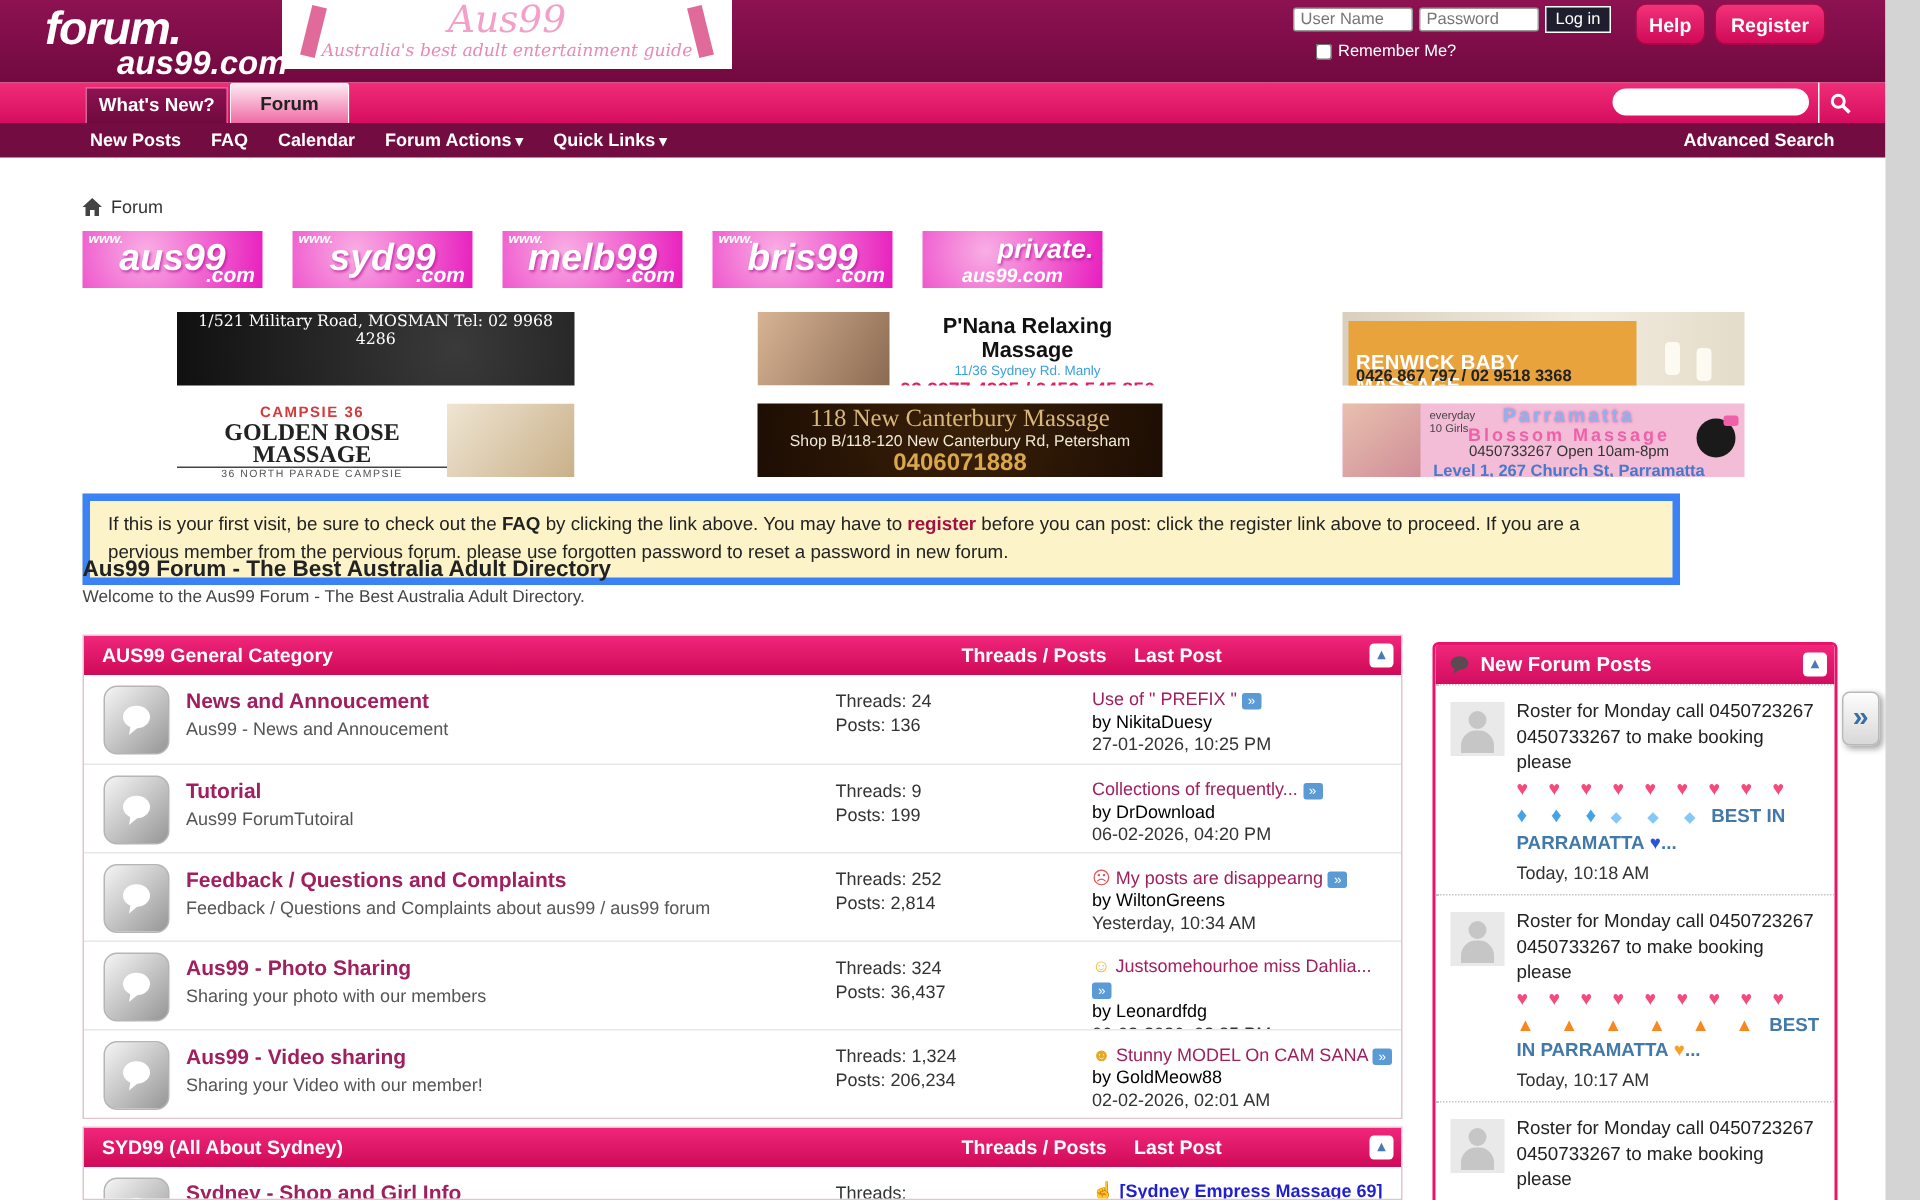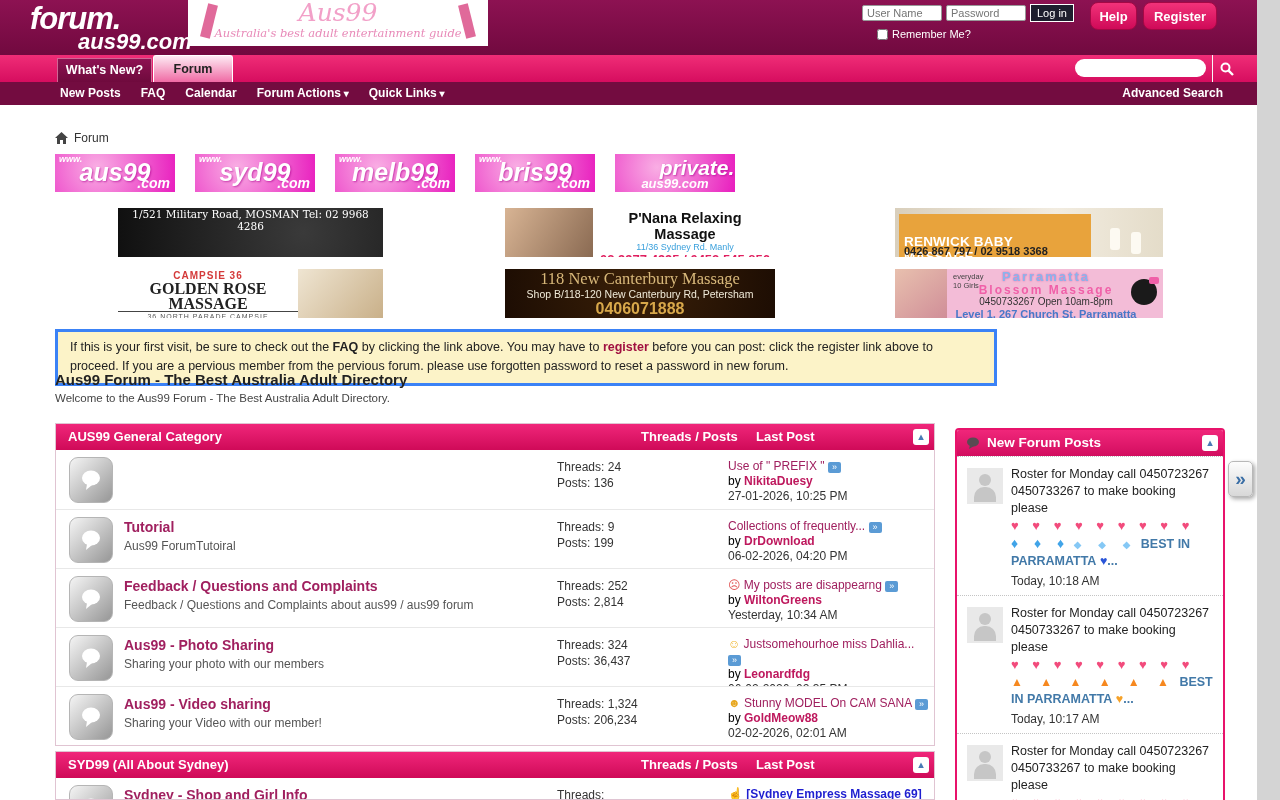--- a/index.html
+++ b/index.html
@@ -38,21 +38,21 @@
 
   
   .content { position:absolute; top:105px; left:0; width:1257px; height:695px; }
 
   .breadcrumb { position:absolute; left:55px; top:26px; font-size:12px; color:#333; display:flex; align-items:center; gap:6px; }
 
   .sbanner { position:absolute; top:49px; width:120px; height:38px; background:radial-gradient(circle at 35% 35%, #f9aee4, #e81dbe); overflow:hidden; cursor:pointer; }
   .sbanner .www { position:absolute; left:4px; top:0px; color:#fff; font-size:9px; font-weight:bold; font-style:italic; }
   .sbanner .nm { position:absolute; left:0; right:0; top:4px; text-align:center; color:#fff; font-size:25px; font-weight:bold; font-style:italic; text-shadow:1px 1px 2px rgba(170,0,140,.6); }
   .sbanner .cm { position:absolute; right:5px; bottom:1px; color:#fff; font-size:14px; font-weight:bold; font-style:italic; }
-  .sbanner.private .nm { font-size:21px; top:2px;padding-left:44px; }
+  .sbanner.private .nm { font-size:18px; top:2px;padding-left:44px; }
   .sbanner.private .cm { right:0; left:0; text-align:center; bottom:1px; font-size:13px; }
 
   .ad { position:absolute; height:49px; overflow:hidden; cursor:pointer; }
   .ad-exotic { left:118px; top:103px; width:265px; background:radial-gradient(circle at 70% 50%, #3a3a3a, #101010); color:#fff; text-align:center; }
   .ad-exotic .nm { font-family:"DejaVu Serif", serif; font-style:italic; font-size:22px; line-height:30px; }
   .ad-exotic .ad1 { font-family:"DejaVu Serif", serif; font-size:10.5px; }
   .ad-pnana { left:505px; top:103px; width:270px; background:#fff; }
   .ad-pnana .photo { position:absolute; left:0; top:0; width:88px; height:49px; background:linear-gradient(120deg,#d8b494,#8a6a52); }
   .ad-pnana .tx { position:absolute; left:92px; top:2px; width:176px; text-align:center; }
   .ad-pnana .nm { font-size:14.5px; font-weight:bold; color:#111; }
@@ -78,21 +78,21 @@
   .ad-blossom .photo { position:absolute; left:0; top:0; width:52px; height:49px; background:linear-gradient(140deg,#e8c0ae,#d08e98); }
   .ad-blossom .tag { position:absolute; left:58px; top:3px; font-size:7.5px; color:#444; line-height:9px; }
   .ad-blossom .tx { position:absolute; left:56px; top:0; width:190px; text-align:center; }
   .ad-blossom .nm1 { font-size:13px; font-weight:bold; color:#8ab4ec; text-shadow:0 0 2px #e060a8; letter-spacing:2px; }
   .ad-blossom .nm2 { font-size:12px; font-weight:bold; color:#f060a8; letter-spacing:2px; line-height:12px; }
   .ad-blossom .ph { font-size:10px; color:#333; line-height:12px; }
   .ad-blossom .ad1 { font-size:11px; font-weight:bold; color:#4878c8; line-height:12px; }
   .ad-blossom .logo { position:absolute; right:6px; top:10px; width:26px; height:26px; border-radius:50%; background:#1a1a1a; }
   .ad-blossom .logo::after { content:""; position:absolute; right:-2px; top:-2px; width:10px; height:7px; background:#f060a8; border-radius:2px; }
 
-  .notice { position:absolute; left:55px; top:224px; width:942px; background:#fcf3c8; border:3px solid #3b82f6; padding:6px 12px; font-size:12.5px; color:#222; line-height:1.55; }
+  .notice { position:absolute; left:55px; top:224px; width:1065px; background:#fcf3c8; border:5px solid #3b82f6; padding:6px 12px; font-size:12.5px; color:#222; line-height:1.55; }
   .notice .b { font-weight:bold; }
   .notice .reg { font-weight:bold; color:#a01040; cursor:pointer; }
 
   .page-title { position:absolute; left:55px; top:266px; font-size:15px; font-weight:bold; color:#222; }
   .page-sub { position:absolute; left:55px; top:287px; font-size:11.5px; color:#444; }
 
   
   .cat { position:absolute; left:55px; width:880px; border:1px solid #e0c4d2; background:#fff; }
   .cat-hd { position:relative; height:26px; background:linear-gradient(#f0267a,#cf0a58); color:#fff; font-weight:bold; font-size:13px; line-height:26px; }
   .cat-title { padding-left:12px; }
@@ -109,21 +109,21 @@
   .flast { position:absolute; left:672px; top:9px; width:200px; font-size:12px; line-height:15px; }
   .lp-link { color:#a0205f; cursor:pointer; }
   .lp-link.blue { color:#1f1fd0; font-weight:bold; }
   .lp-emoji { font-size:12px; }
   .lp-emoji.angry { color:#e05555; }
   .lp-emoji.smiley { color:#f0b52a; }
   .lp-emoji.cool { color:#e8a820; }
   .lp-emoji.thumb { color:#e8b87a; }
   .jump { display:inline-block; width:13px; height:11px; background:#5b9bd5; border-radius:2px; color:#fff; font-size:9px; line-height:10px; text-align:center; cursor:pointer; }
   .jump::after { content:"»"; }
-  .by-name { color:#be185d; cursor:pointer;font-weight:bold; }
+  .by-name { color:#000000; cursor:pointer; }
   .lp-date { color:#333; }
 
   
   .sidebar { position:absolute; left:955px; top:323px; width:270px; height:477px; border:2px solid #e8136b; border-radius:4px; background:#fff; overflow:hidden; }
   .sb-hd { position:relative; height:26px; background:linear-gradient(#f0267a,#d20d5f); color:#fff; font-weight:bold; font-size:13.5px; line-height:26px; }
   .sb-hd .t { padding-left:30px; }
   .sb-bubble { position:absolute; left:9px; top:7px; }
   .sb-post { position:relative; padding:9px 8px 7px 8px; border-top:1px dotted #c4c4c4; }
   .sb-post:first-of-type { border-top:none; }
   .avatar { position:absolute; left:10px; top:11px; width:36px; height:36px; background:#e9e9e9; }
@@ -286,20 +286,24 @@
         <span class="collapse-btn"></span>
       </div>
 
       <div class="frow" style="border-top:none;">
         <div class="ficon">
             <svg width="24" height="24" viewBox="0 0 24 24">
               <ellipse cx="12" cy="10" rx="9" ry="7.5" fill="#fff"></ellipse>
               <path d="M8 16 L7 22 L13 17 Z" fill="#fff"></path>
             </svg>
           </div>
+        <div class="finfo">
+            <div class="ftitle">News and Annoucement</div>
+            <div class="fdesc">Aus99 - News and Annoucement</div>
+          </div>
         <div class="fstats">
             <div><span>Threads:</span> <span>24</span></div>
             <div><span>Posts:</span> <span>136</span></div>
           </div>
         <div class="flast">
           <div><span class="lp-link">Use of " PREFIX "</span> <span class="jump"></span></div>
           <div><span>by</span> <span class="by-name">NikitaDuesy</span></div>
           <div class="lp-date">27-01-2026, 10:25 PM</div>
         </div>
       </div>

